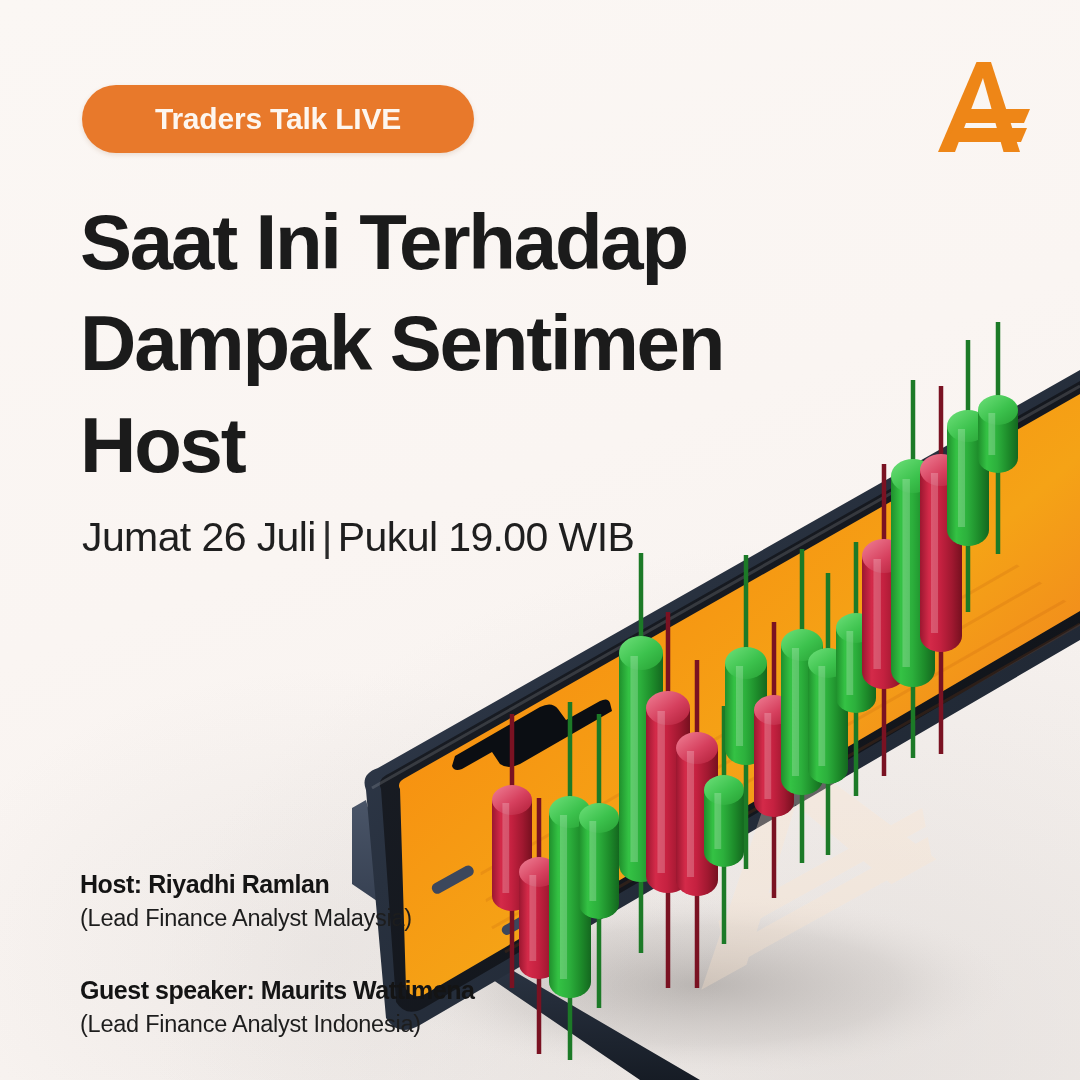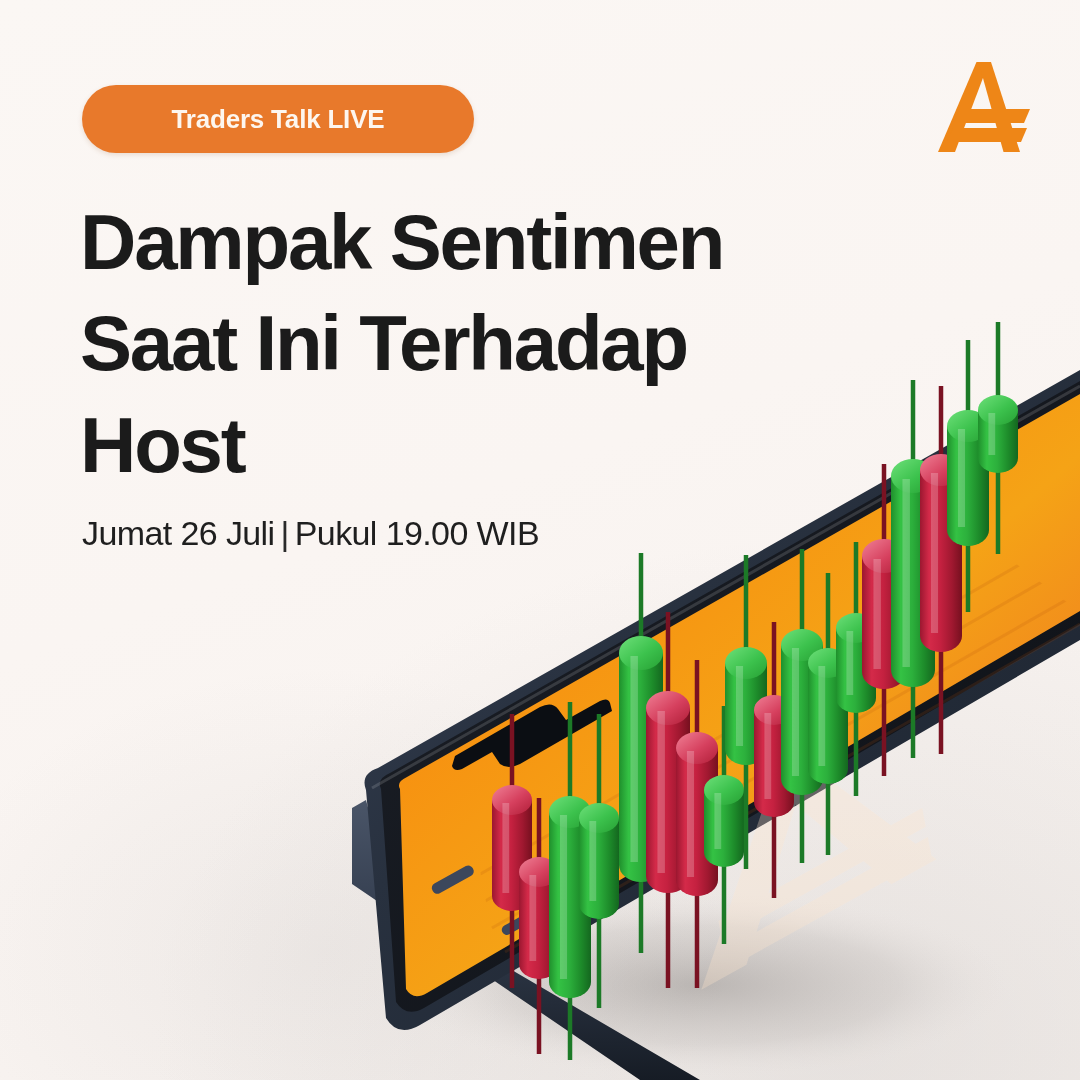--- a/index.html
+++ b/index.html
@@ -32,21 +32,21 @@
   .badge {
     position:absolute; left:82px; top:85px;
     width:392px; height:68px;
     background:#e8792b;
     border-radius:34px;
     display:flex; align-items:center; justify-content:center;
     box-shadow:0 2px 5px rgba(140,80,30,0.16);
   }
   .badge span {
     color:#fdf6ef;
-    font-size:26px;
+    font-size:30px;
     font-weight:700;
     letter-spacing:-0.2px;
     line-height:1;
   }
 
   
   .logo {
     position:absolute; right:42px; top:58px;
     width:104px; height:98px;
   }
@@ -60,21 +60,21 @@
     font-weight:800;
     line-height:1.30;
     letter-spacing:-2.2px;
   }
   .headline .ln { display:block; white-space:nowrap; }
 
   
   .subtitle {
     position:absolute; left:82px; top:514px;
     color:#1f1f1f;
-    font-size:34px;
+    font-size:41px;
     font-weight:400;
     letter-spacing:-0.6px;
     white-space:nowrap;
   }
   .subtitle .sep { padding:0 6px; font-weight:300; color:#2a2a2a; }
 
   
   .credits { position:absolute; left:80px; top:868px; z-index:40; }
   .credit-block + .credit-block { margin-top:40px; }
   .credit-name {
@@ -341,23 +341,33 @@
 
         <path d="M44.5 4 L57 4 L86 94 L69.5 94 Z"></path>
 
         <path d="M26 51 L96 51 L90 65 L20 65 Z"></path>
         <path d="M19 70 L93 70 L87 84 L13 84 Z"></path>
       </g>
     </svg>
   </div>
 
   <h1 class="headline">
+    <span class="ln">Saat Ini Terhadap</span>
     <span class="ln">Dampak Sentimen</span>
-    <span class="ln">Saat Ini Terhadap</span>
     <span class="ln">Host</span>
   </h1>
 
   <div class="subtitle">
     <span>Jumat 26 Juli</span><span class="sep">|</span><span>Pukul 19.00 WIB</span>
   </div>
 
+  <div class="credits">
+    <div class="credit-block">
+      <div class="credit-name">Host: Riyadhi Ramlan</div>
+      <div class="credit-role">(Lead Finance Analyst Malaysia)</div>
+    </div>
+    <div class="credit-block">
+      <div class="credit-name">Guest speaker: Maurits Wattimena</div>
+      <div class="credit-role">(Lead Finance Analyst Indonesia)</div>
+    </div>
+  </div>
 
 </div>
 
 </body></html>

